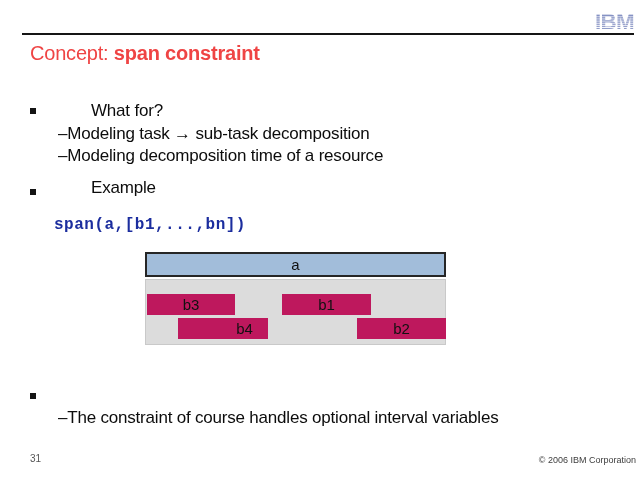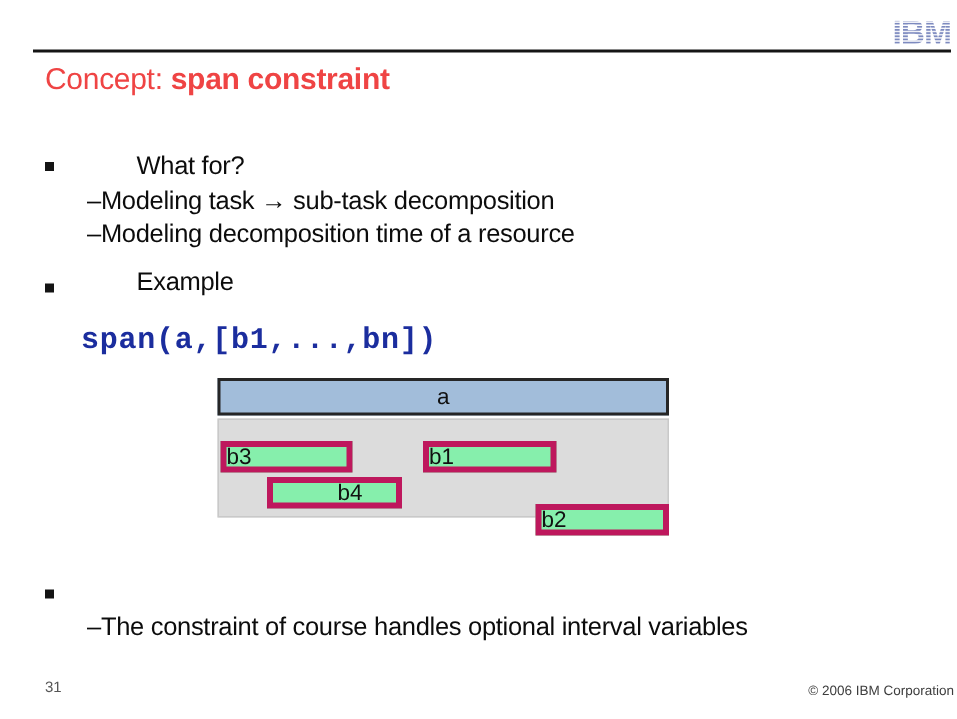--- a/index.html
+++ b/index.html
@@ -18,45 +18,45 @@
   
   .bullet-row{position:absolute;display:flex;align-items:flex-start;font-size:17px;letter-spacing:-0.2px;gap:48px;}
   .bullet-square{width:6px;height:6px;background:#141414;margin:7px 7px 0 0;flex:0 0 auto;}
   .sub-bullet{position:absolute;font-size:17px;letter-spacing:-0.2px;white-space:pre;}
   .row-what{left:18px;top:101px;}
   .sub-what1{left:46px;top:124px;}
   .sub-what2{left:46px;top:146px;}
   .row-example{left:18px;top:178px;align-items:center;}
   .code-line{
     position:absolute;left:42px;top:216px;
-    font-family:"Liberation Mono",monospace;font-weight:bold;font-size:20px;
+    font-family:"Liberation Mono",monospace;font-weight:bold;font-size:16px;
     color:#1b2d9e;letter-spacing:0.5px;white-space:pre;
   }
   .row-props{left:18px;top:386px;}
   .sub-props1{left:46px;top:408px;}
   
   .span-diagram{position:absolute;left:133px;top:252px;width:301px;height:93px;}
   .span-bar{
     position:absolute;left:0;top:0;width:301px;height:25px;box-sizing:border-box;
     background:#a2bdda;border:2px solid #262626;
     display:flex;align-items:center;justify-content:center;font-size:15px;color:#111;
   }
   .task-area{
     position:absolute;left:0;top:27px;width:301px;height:66px;box-sizing:border-box;
     background:#dcdcdc;border:1px solid #c9c9c9;
   }
   .task-bar{
     position:absolute;box-sizing:border-box;height:21px;
-    background:#86efac;border:4px solid #be185d;
-    display:flex;align-items:center;justify-content:flex-start;font-size:15px;color:#111;
+    background:#be185d;border:6px solid #be185d;
+    display:flex;align-items:center;justify-content:center;font-size:15px;color:#111;
   }
   .task-b3{left:2px;top:42px;width:88px;}
   .task-b1{left:137px;top:42px;width:89px;}
   .task-b4{left:33px;top:66px;width:90px;padding-left:43px;}
-  .task-b2{left:212px;top:84px;width:89px;}
+  .task-b2{left:212px;top:66px;width:89px;}
   
   .footer-page-number{position:absolute;left:18px;top:453px;font-size:10px;color:#565656;}
   .footer-copyright{position:absolute;right:14px;top:455px;font-size:9px;color:#3d3d3d;}
 </style>
 </head>
 <body>
 
 <div class="slide">
 
   <svg class="ibm-logo" width="42" height="21" viewBox="0 0 60 24" aria-hidden="true">

